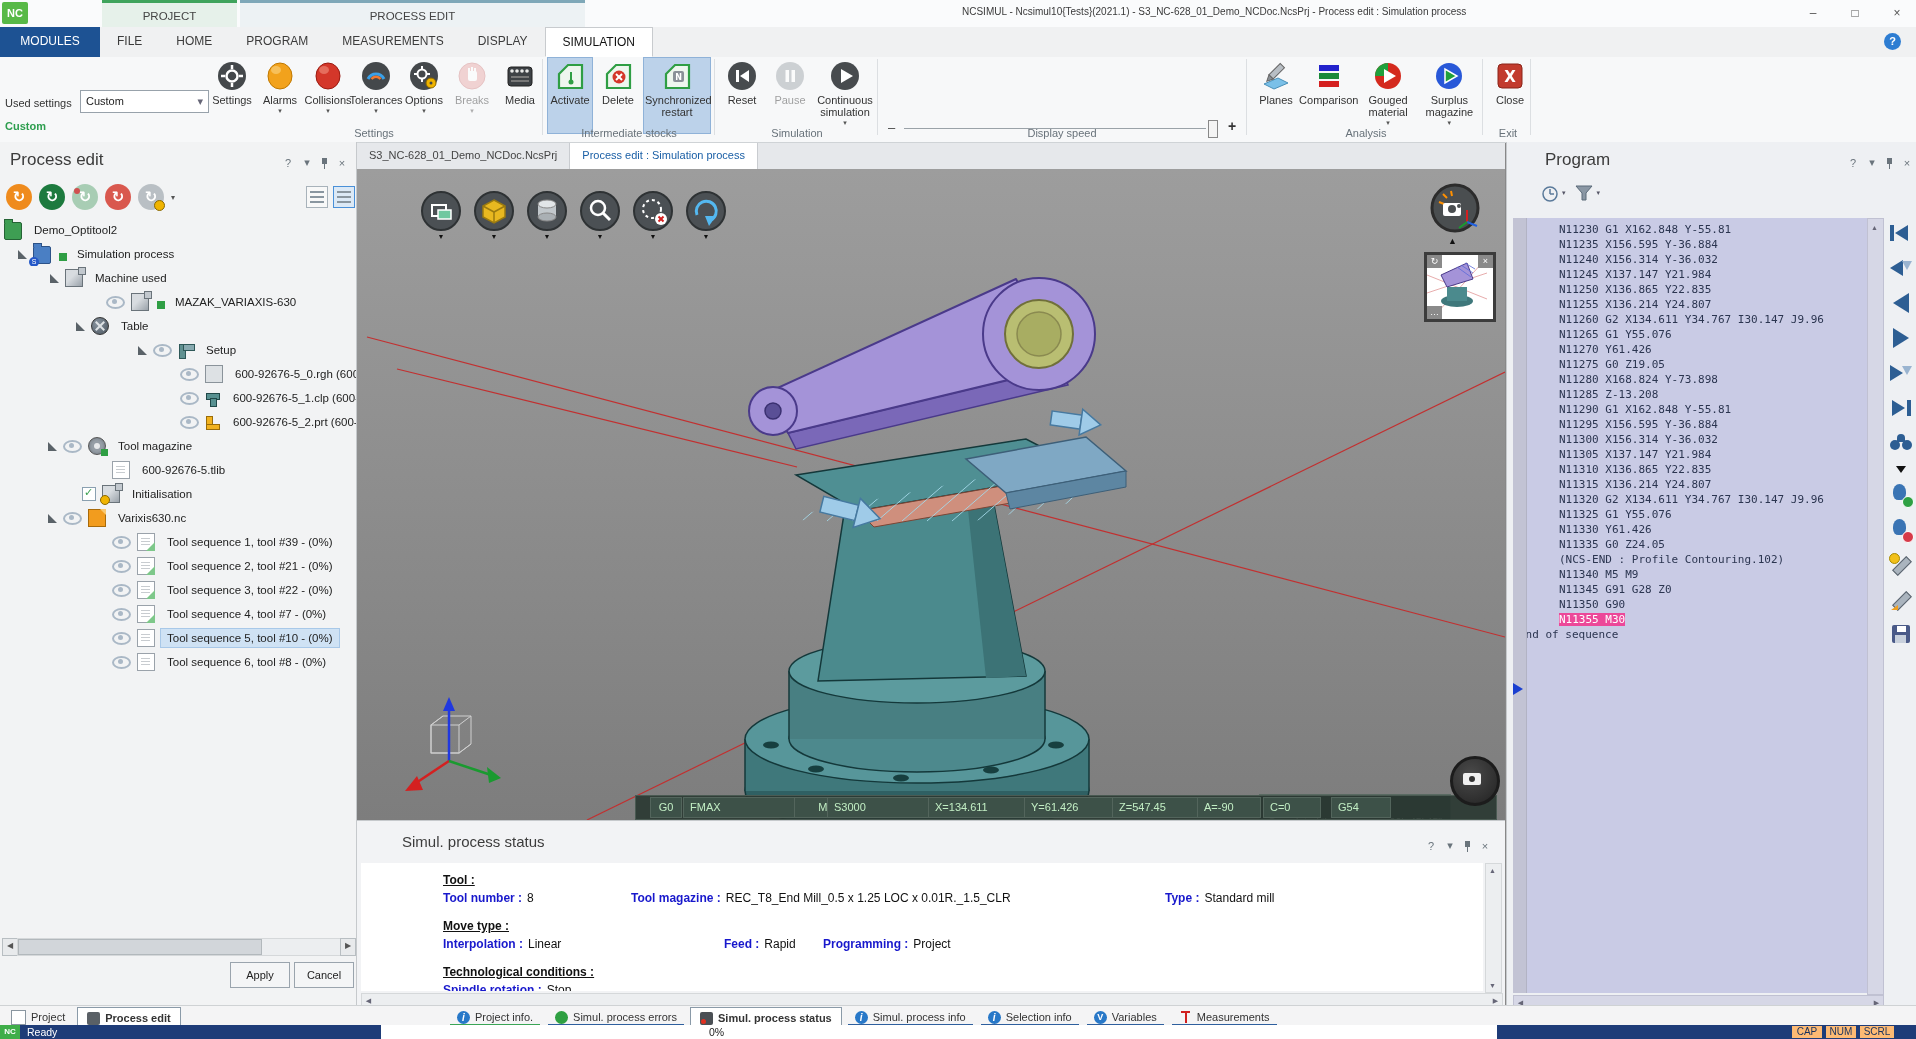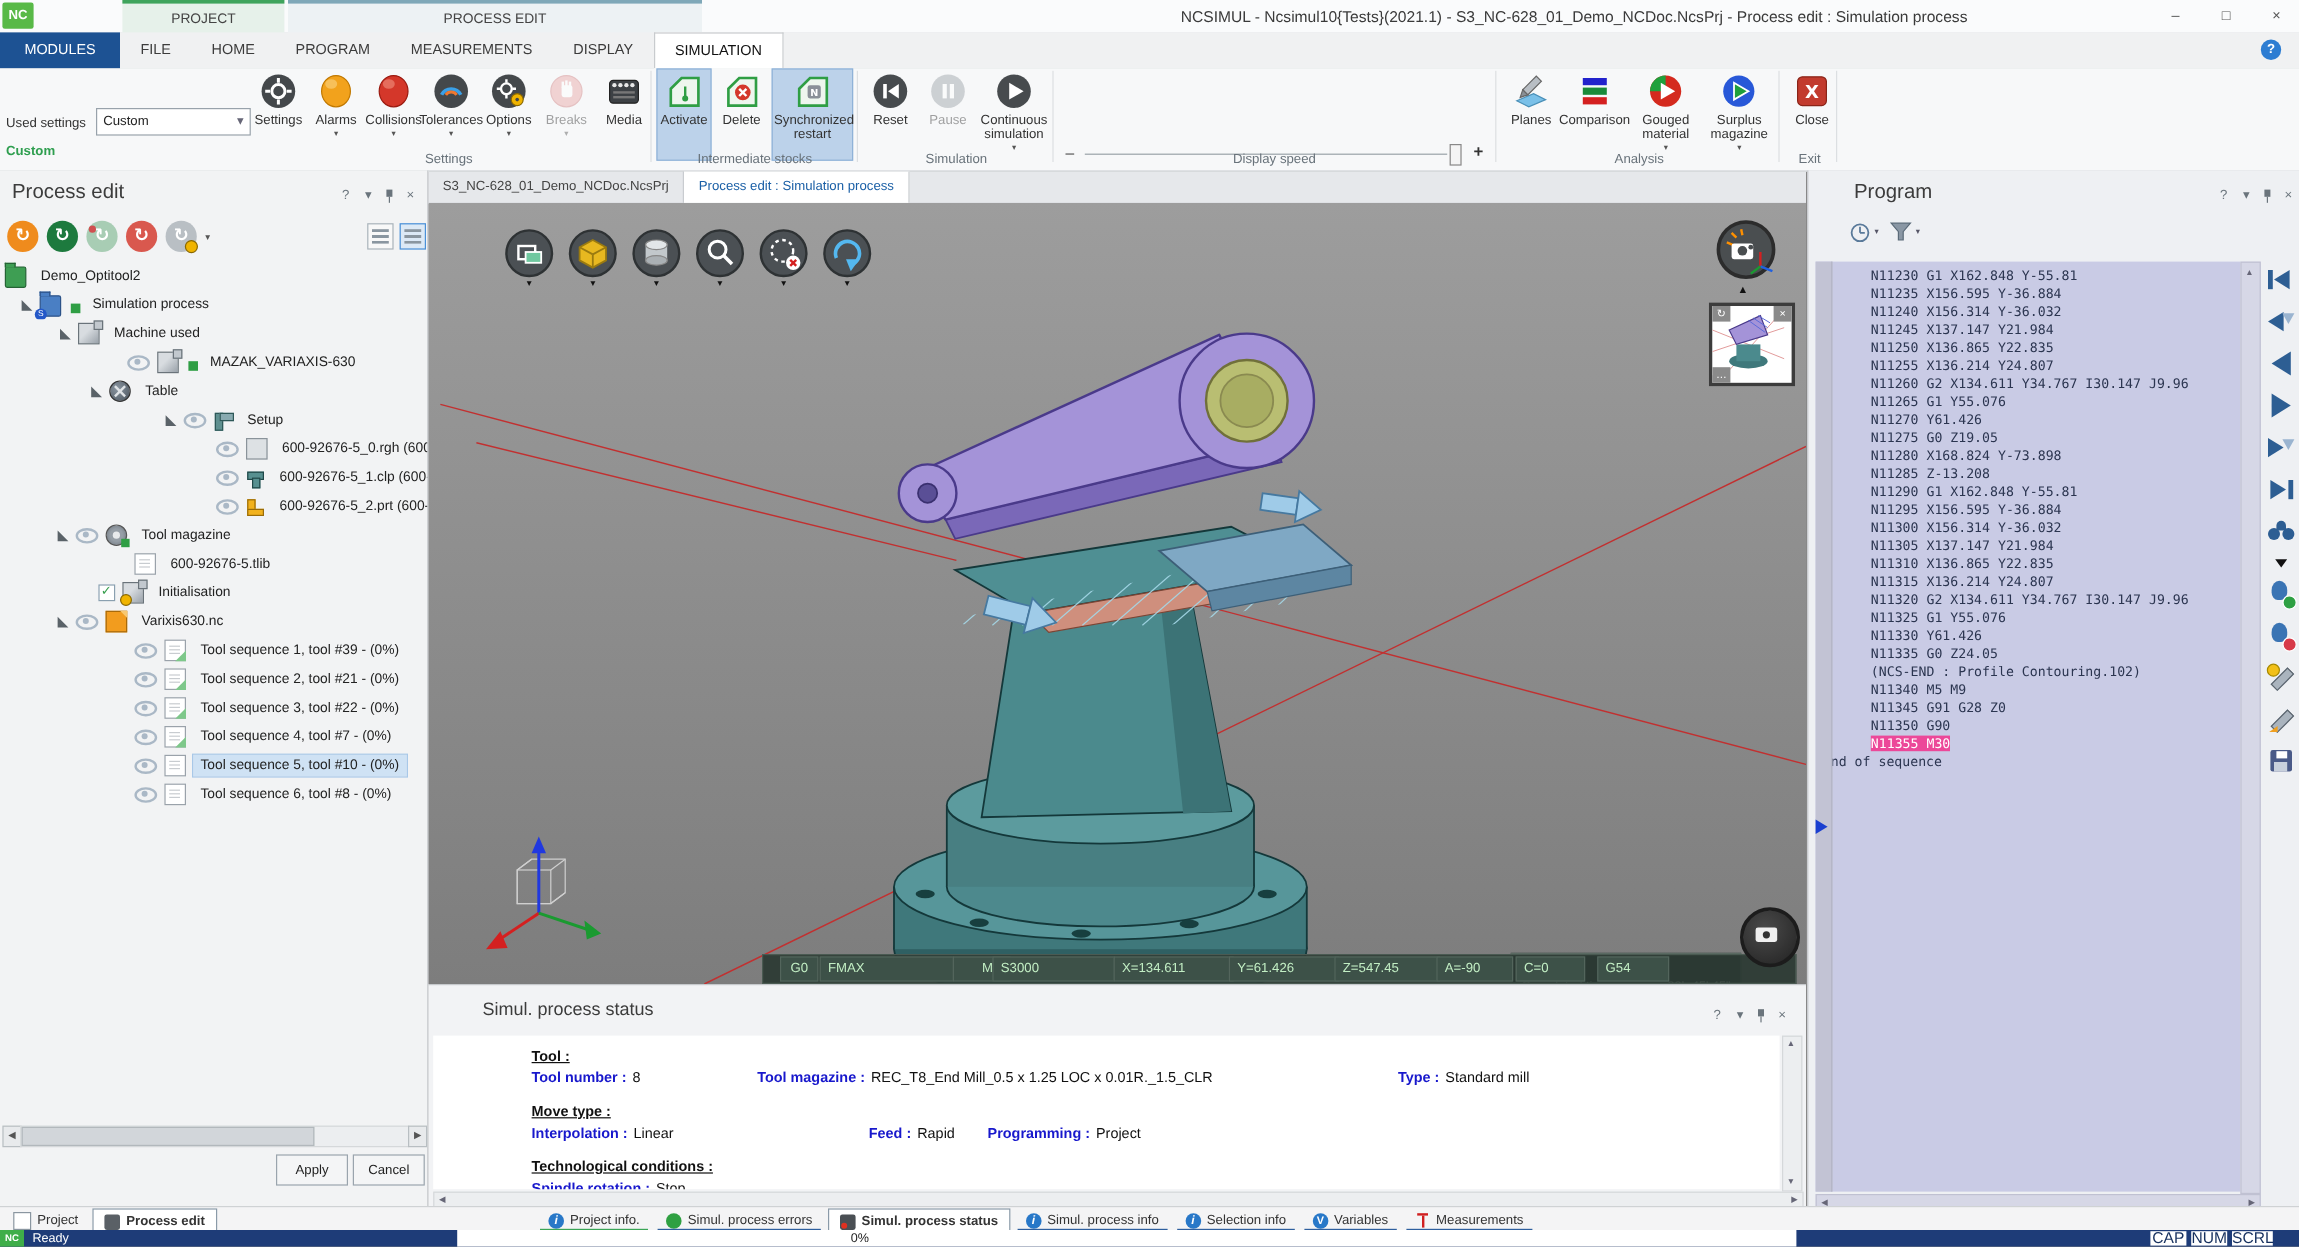--- a/index.html
+++ b/index.html
@@ -5,21 +5,21 @@
   html,body{margin:0;padding:0;background:#888;}
   body{width:1916px;height:1039px;position:relative;overflow:hidden;
        font-family:"Liberation Sans","DejaVu Sans",sans-serif;font-size:11px;color:#222;}
   .abs{position:absolute;}
   
   #titlebar{left:0;top:0;width:1916px;height:27px;background:#fafbfc;border-bottom:1px solid #e2e4e6;}
   #app-logo{left:2px;top:2px;width:26px;height:22px;background:#58b947;color:#fff;font-weight:bold;font-size:11px;text-align:center;line-height:22px;border-radius:2px;}
   .ctxgrp{top:0;height:26px;text-align:center;font-size:11.5px;color:#444;line-height:26px;}
   #ctx-project{left:102px;width:135px;background:#e6f1ea;border-top:3px solid #3fa45c;}
   #ctx-process{left:240px;width:345px;background:#edf2f4;border-top:3px solid #7fa8b8;}
-  #win-title{left:984px;top:6px;font-size:13px;color:#3a3a3a;white-space:nowrap;}
+  #win-title{left:962px;top:6px;font-size:10px;color:#3a3a3a;white-space:nowrap;}
   .winbtn{top:3px;width:26px;height:20px;text-align:center;line-height:20px;color:#555;font-size:12px;cursor:pointer;}
   #btn-min{left:1800px;} #btn-max{left:1842px;} #btn-close{left:1884px;}
   
   #tabrow{left:0;top:27px;width:1916px;height:30px;background:#f0f1f2;border-bottom:1px solid #d5d8da;display:flex;}
   .rtab{padding:0 17px;line-height:29px;font-size:12px;color:#3c3c3c;cursor:pointer;text-align:center;}
   .rtab.mod{background:#1d5293;color:#fff;min-width:66px;}
   .rtab.act{background:#fff;border:1px solid #c8cbce;border-bottom:1px solid #fff;color:#111;}
   #help-circ{left:1884px;top:33px;width:17px;height:17px;border-radius:50%;background:#2d7dd2;color:#fff;text-align:center;line-height:17px;font-weight:bold;font-size:11px;cursor:pointer;}
   
   #ribbon{left:0;top:57px;width:1916px;height:85px;background:#f7f8f9;border-bottom:1px solid #cfd3d6;}
@@ -223,21 +223,21 @@
   .bticon[data-icon="monitor"]::after{content:"";position:absolute;left:1px;bottom:1px;width:5px;height:5px;border-radius:50%;background:#e03020;}
   .bticon[data-icon="ruler"]::before{content:"";position:absolute;left:2px;top:0;width:9px;height:12px;border-top:2px solid #d02020;border-bottom:2px solid #d02020;}
   .bticon[data-icon="ruler"]::after{content:"";position:absolute;left:6px;top:2px;width:2px;height:10px;background:#d02020;}
   .bticon[data-icon="doc"]{background:#fff;border:1px solid #8a96a0;}
   .bticon[data-icon="pen"]{background:#5a6066;border-radius:2px;}
   #statusbar{left:0;top:1025px;width:1916px;height:14px;background:#1e3c78;}
   #sb-logo{left:0;top:0;width:20px;height:14px;background:#3fae49;color:#fff;font-size:8px;font-weight:bold;text-align:center;line-height:14px;}
   #sb-ready{left:27px;top:1px;color:#fff;font-size:10.5px;}
   #sb-progress{left:381px;top:0;width:1116px;height:14px;background:#fff;}
   #sb-pct{left:709px;top:1px;font-size:10.5px;color:#222;}
-  .sb-key{top:1px;width:30px;height:12px;background:#ffffff;color:#16305e;font-size:13px;text-align:center;line-height:12px;}
+  .sb-key{top:1px;width:30px;height:12px;background:#fdba74;color:#16305e;font-size:10px;text-align:center;line-height:12px;}
   #k-cap{left:1792px;} #k-num{left:1826px;} #k-scrl{left:1860px;width:34px;}
 </style>
 </head>
 <body>
 
 <div id="titlebar" class="abs">
   <div id="app-logo" class="abs">NC</div>
   <div id="ctx-project" class="abs ctxgrp">PROJECT</div>
   <div id="ctx-process" class="abs ctxgrp">PROCESS EDIT</div>
   <div id="win-title" class="abs">NCSIMUL - Ncsimul10{Tests}(2021.1) - S3_NC-628_01_Demo_NCDoc.NcsPrj - Process edit : Simulation process</div>

